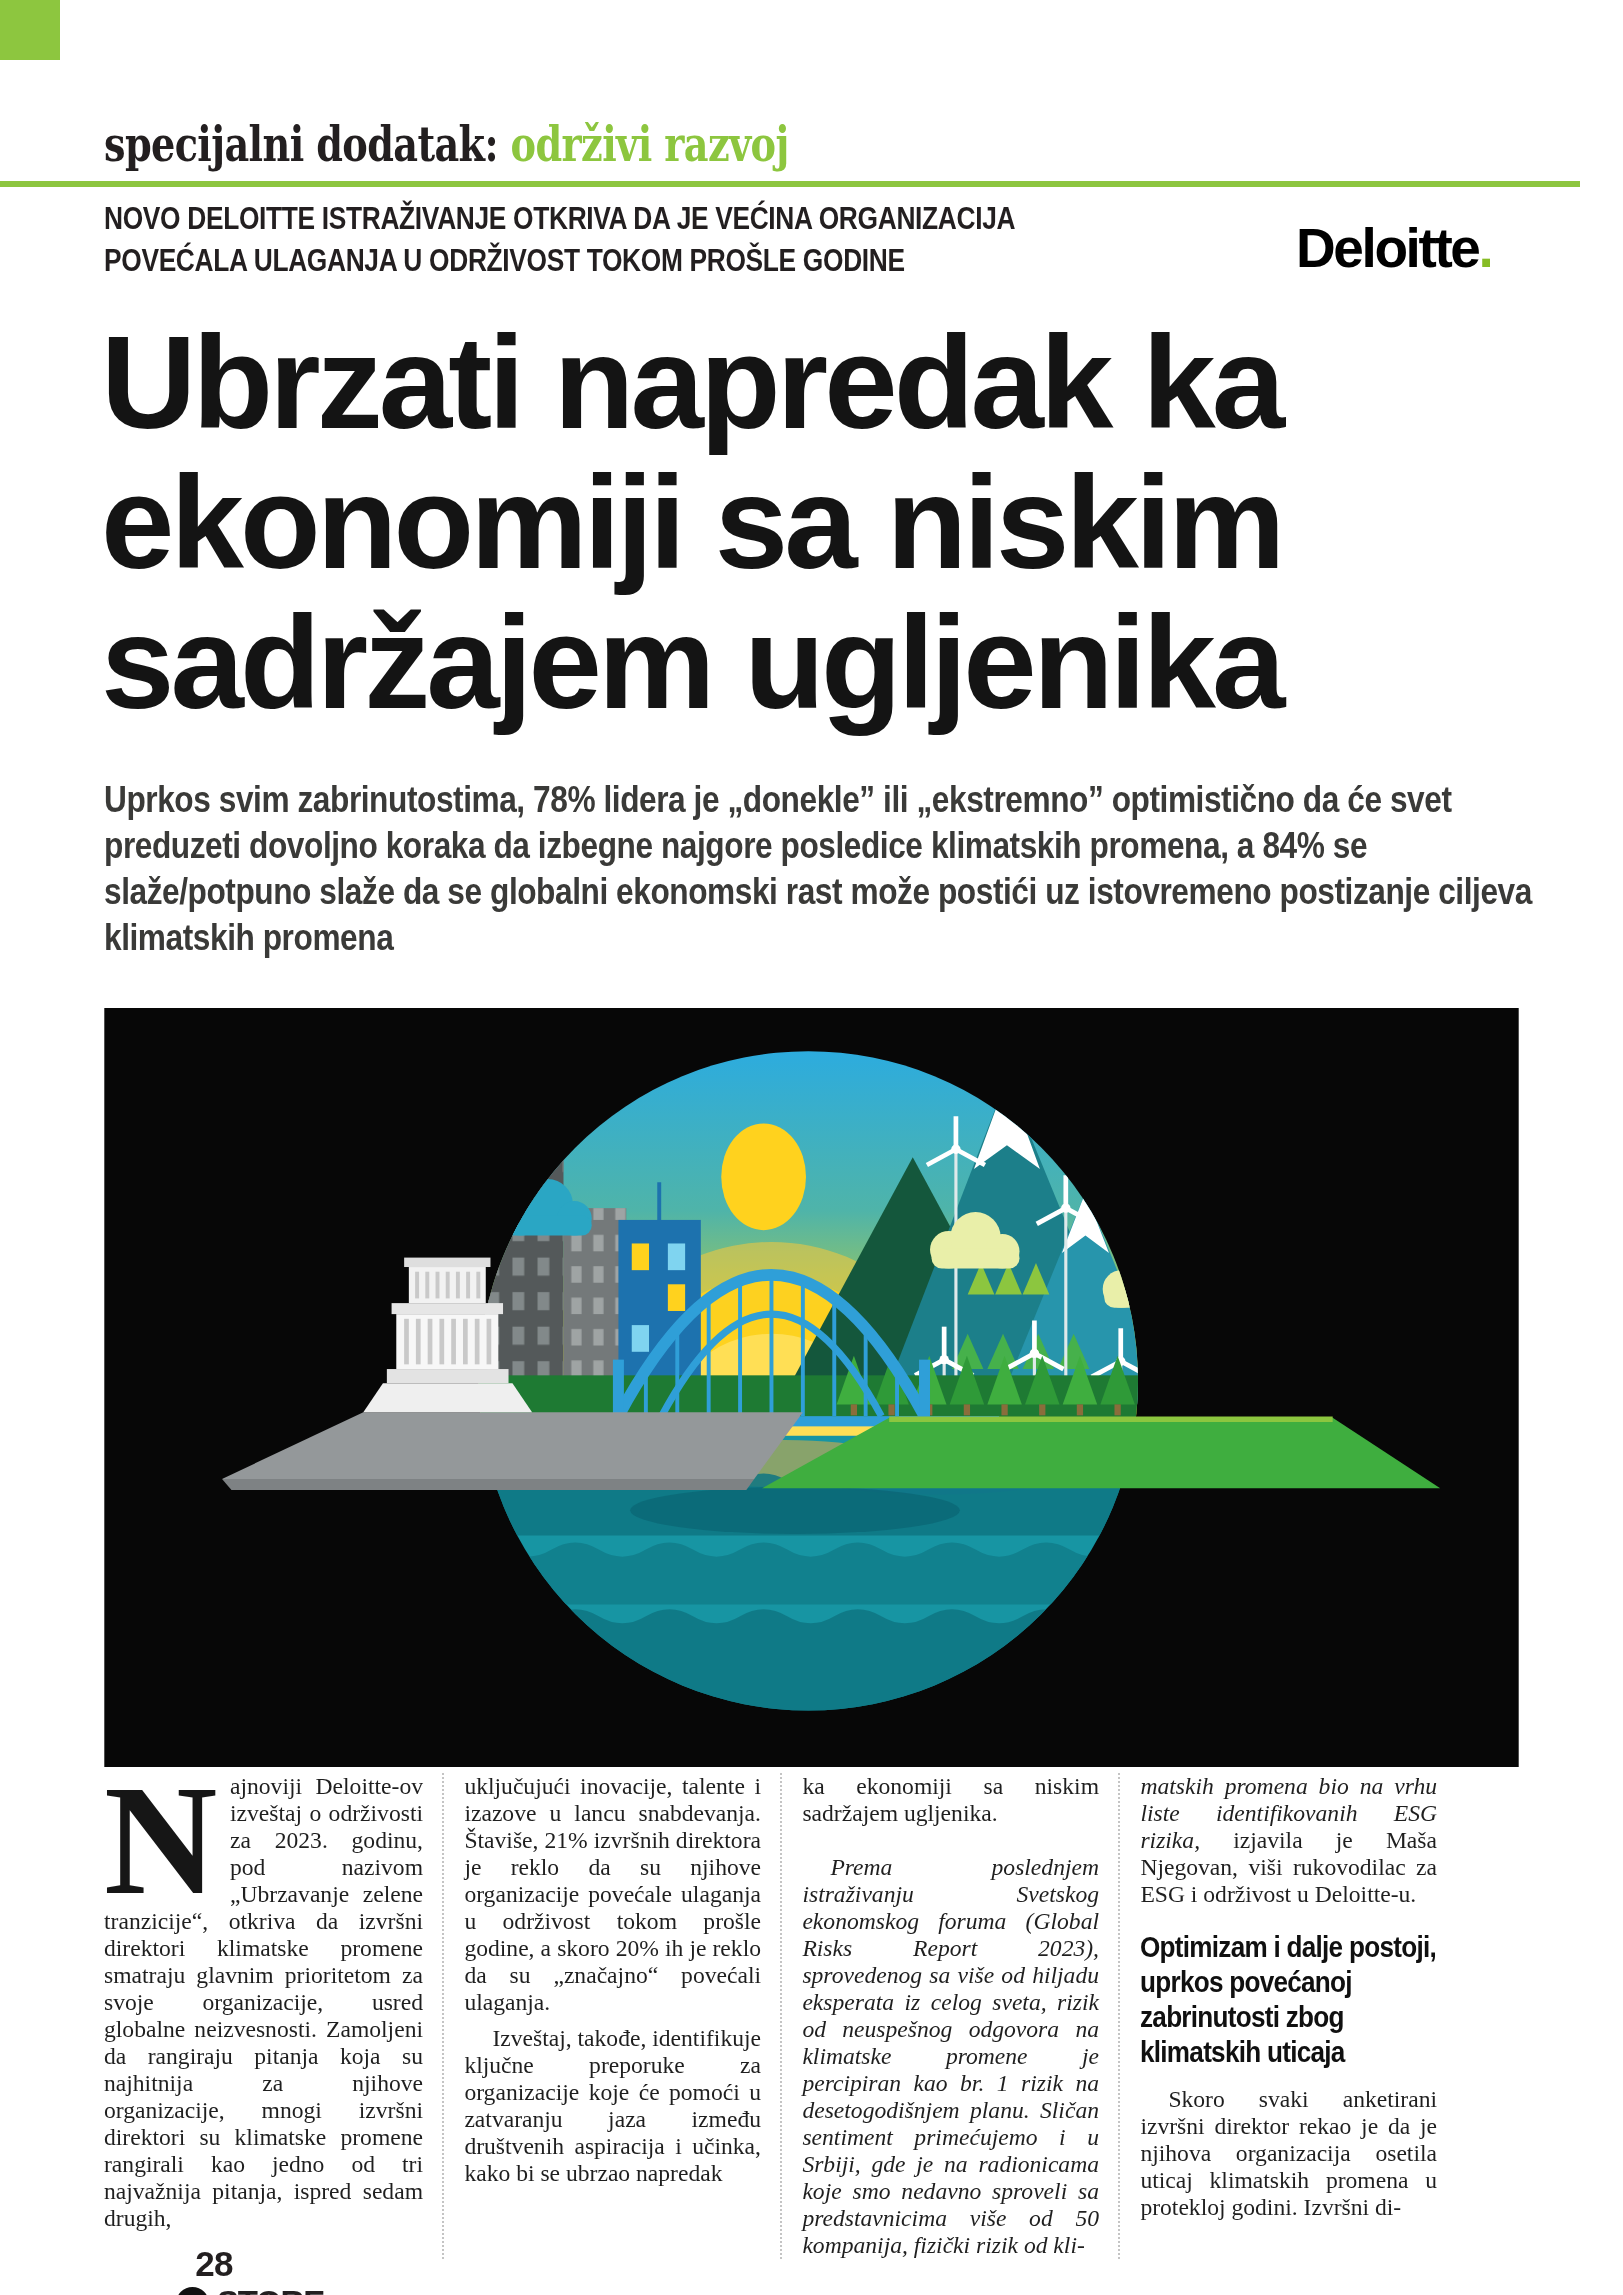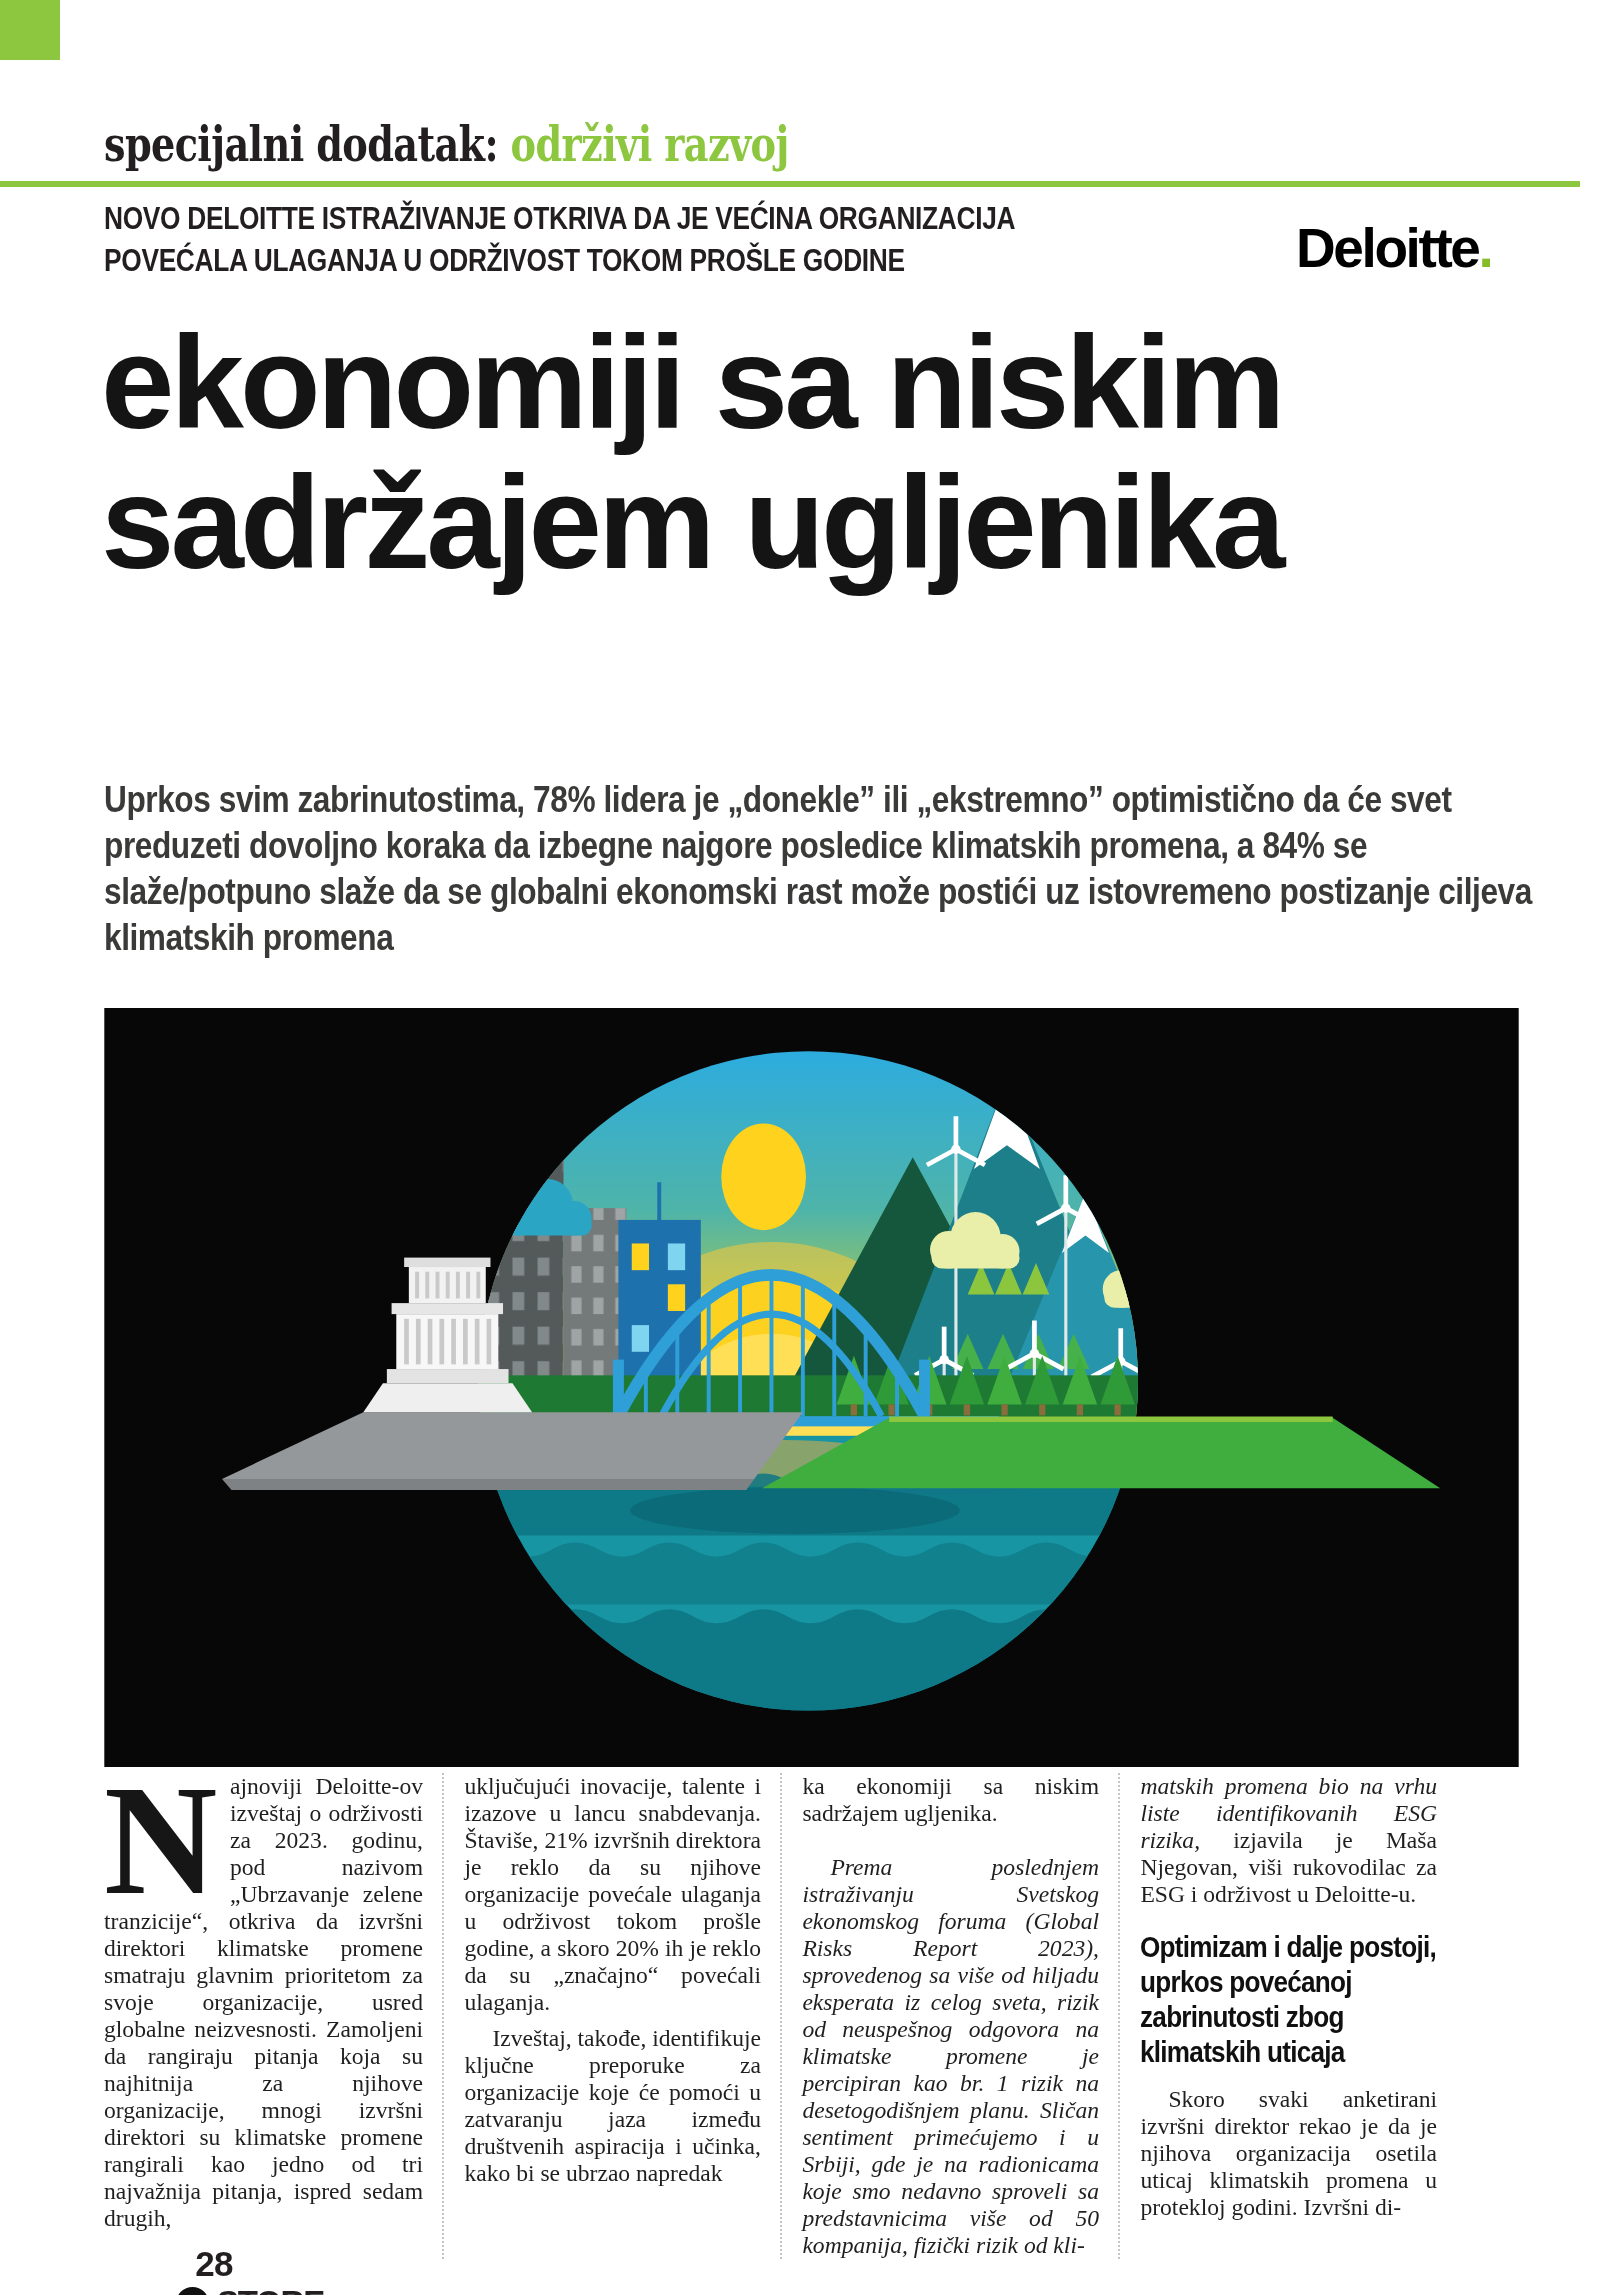--- a/index.html
+++ b/index.html
@@ -85,20 +85,21 @@
   <div class="abs green-rule"></div>
 
   <div class="abs kicker">
     <div>NOVO DELOITTE ISTRAŽIVANJE OTKRIVA DA JE VEĆINA ORGANIZACIJA</div>
     <div>POVEĆALA ULAGANJA U ODRŽIVOST TOKOM PROŠLE GODINE</div>
   </div>
 
   <div class="abs brand"><span>Deloitte</span><span class="dot">.</span></div>
 
   <div class="abs headline">
+    <div>Ubrzati napredak ka</div>
     <div>ekonomiji sa niskim</div>
     <div>sadržajem ugljenika</div>
   </div>
 
   <div class="abs lead">Uprkos svim zabrinutostima, 78% lidera je „donekle” ili „ekstremno” optimistično da će svet preduzeti dovoljno koraka da izbegne najgore posledice klimatskih promena, a 84% se slaže/potpuno slaže da se globalni ekonomski rast može postići uz istovremeno postizanje ciljeva klimatskih promena</div>
 
   <div class="abs illustration">
     <svg width="1415" height="759" viewBox="0 0 1802 967" xmlns="http://www.w3.org/2000/svg">
       <defs>
         <clipPath id="circleClip">

